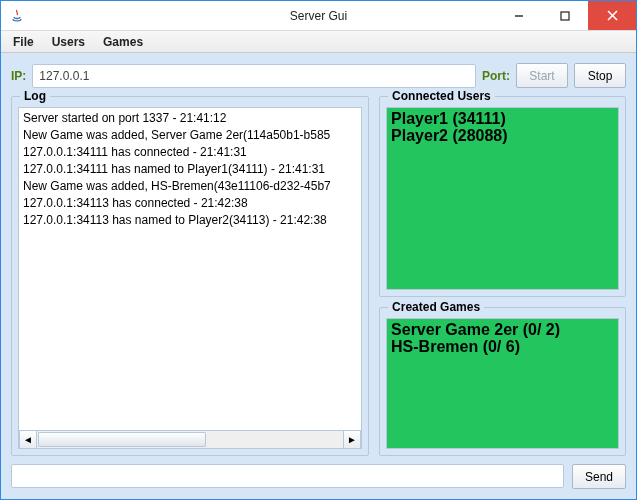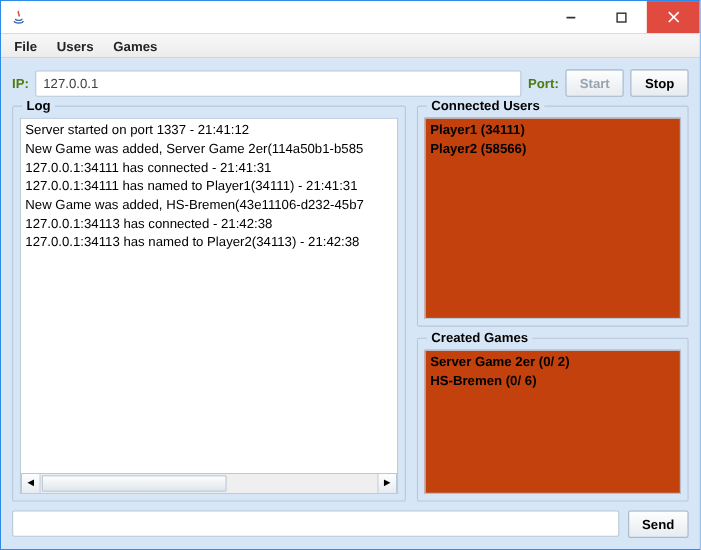--- a/index.html
+++ b/index.html
@@ -86,21 +86,21 @@
   }
   #ip-input { flex:1; }
   #port-input { width:58px; }
   button.btn {
     height:25px;
     min-width:52px;
     padding:0 12px;
     border:1px solid #a9b8c8;
     border-radius:2px;
     background:linear-gradient(#fefefe,#e7ecf1);
-    font-size:12px; font-weight:bold;
+    font-size:12px; font-weight:normal;
     cursor:pointer;
   }
   button.btn:disabled {
     color:#98a4b0;
     cursor:default;
   }
 
   .body-row {
     flex:1; display:flex; gap:10px; min-height:0;
   }
@@ -117,23 +117,23 @@
     min-height:0;
   }
   .group-title {
     position:absolute; top:-8px; left:8px;
     background:#d6e6f7;
     padding:0 4px;
     font-size:12px; font-weight:bold;
   }
   .list {
     flex:1;
-    background:#c2410c;
-    border:1px solid #b9c8d8;
-    font-size:12px;
+    background:#22c55e;
+    border:1px solid #b9c8d8;
+    font-size:16px;
     font-weight:bold;
     padding:2px 4px;
     overflow:hidden;
     white-space:nowrap;
   }
   .list-line { line-height:17px; }
 
   .log-group { flex:1; }
   .log-area {
     flex:1;
@@ -187,20 +187,21 @@
 <div class="window">
 
   <div class="titlebar">
     <span class="java-icon">
       <svg width="14" height="14" viewBox="0 0 14 14">
         <path d="M4 8 C4 10,10 10,10 8" stroke="#3b6fb5" stroke-width="1.3" fill="none"></path>
         <path d="M3 10 C3 12.5,11 12.5,11 10" stroke="#3b6fb5" stroke-width="1.3" fill="none"></path>
         <path d="M7 1 C5 3,9 4,7 6" stroke="#d9452b" stroke-width="1.3" fill="none"></path>
       </svg>
     </span>
+    <div class="title">Server Gui</div>
     <div class="win-controls">
       <div class="win-btn min">
         <svg width="10" height="10">
             <line x1="1" y1="5" x2="9" y2="5" stroke="#333" stroke-width="1.5"></line>
           </svg>
       </div>
       <div class="win-btn max">
         <svg width="10" height="10">
             <rect x="1" y="1" width="8" height="8" fill="none" stroke="#333" stroke-width="1.3"></rect>
           </svg>
@@ -252,21 +253,21 @@
             <div class="arrow">►</div>
           </div>
         </div>
       </div>
 
       <div class="col-right">
         <div class="group users-group">
           <div class="group-title">Connected Users</div>
           <div class="list" id="users-list">
               <div class="list-line">Player1 (34111)</div>
-              <div class="list-line">Player2 (58566)</div>
+              <div class="list-line">Player2 (28088)</div>
             </div>
         </div>
         <div class="group games-group">
           <div class="group-title">Created Games</div>
           <div class="list" id="games-list">
               <div class="list-line">Server Game 2er (0/ 2)</div>
               <div class="list-line">HS-Bremen (0/ 6)</div>
             </div>
         </div>
       </div>

